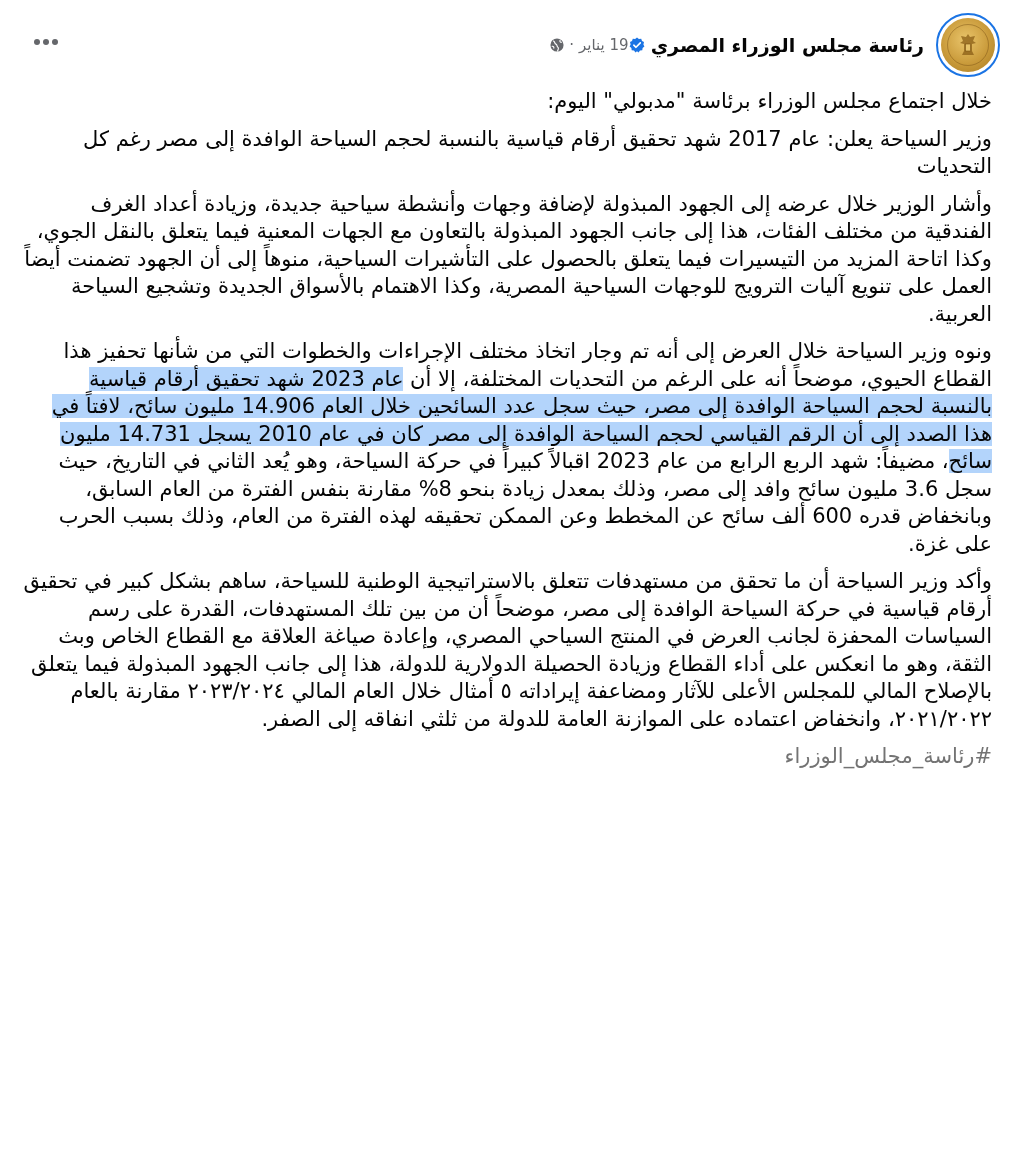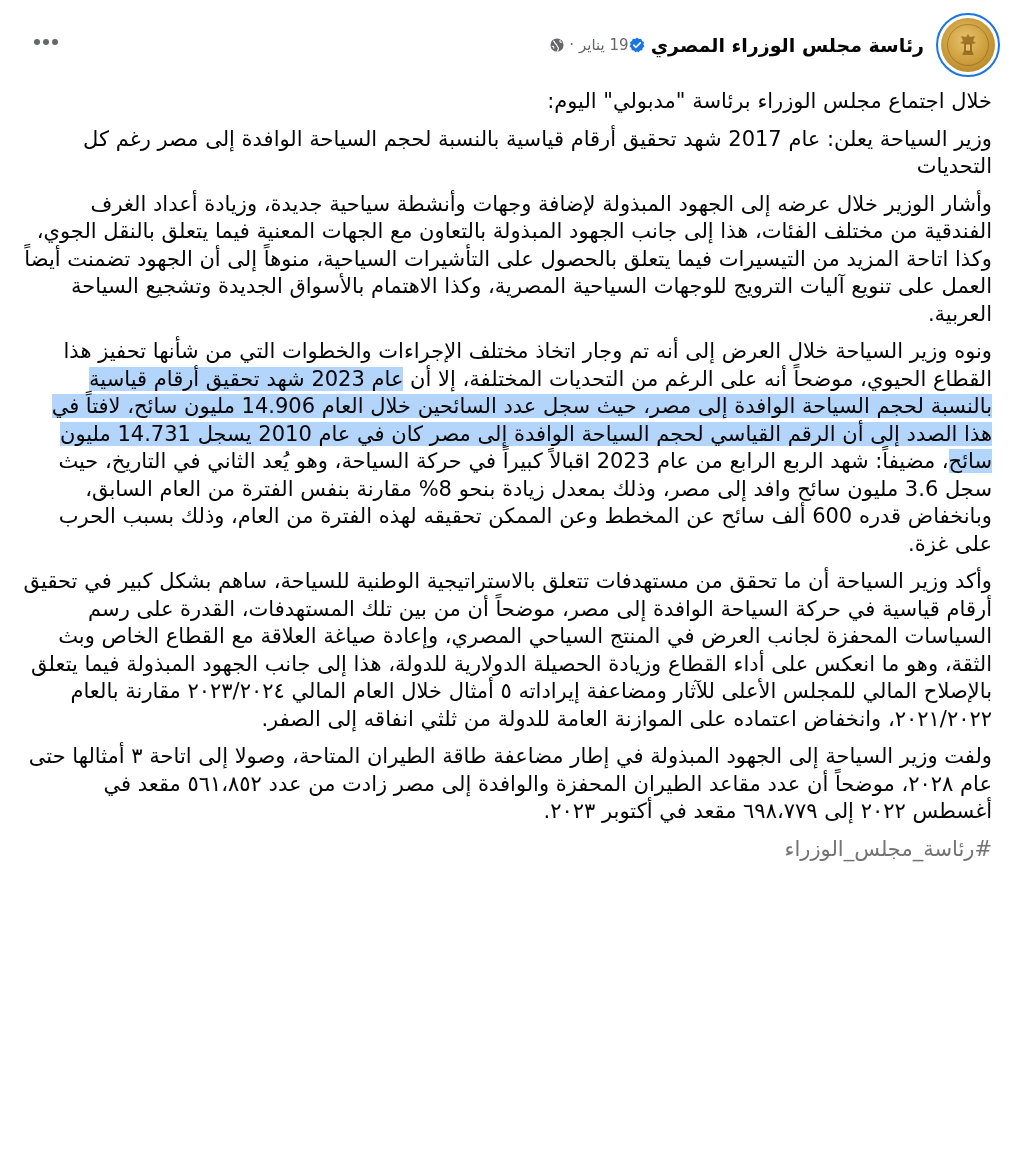--- a/index.html
+++ b/index.html
@@ -175,16 +175,15 @@
       </div>
     </div>
   </div>
 
   <div class="content">
     <p>خلال اجتماع مجلس الوزراء برئاسة "مدبولي" اليوم:</p>
     <p>وزير السياحة يعلن: عام 2017 شهد تحقيق أرقام قياسية بالنسبة لحجم السياحة الوافدة إلى مصر رغم كل التحديات</p>
     <p>وأشار الوزير خلال عرضه إلى الجهود المبذولة لإضافة وجهات وأنشطة سياحية جديدة، وزيادة أعداد الغرف الفندقية من مختلف الفئات، هذا إلى جانب الجهود المبذولة بالتعاون مع الجهات المعنية فيما يتعلق بالنقل الجوي، وكذا اتاحة المزيد من التيسيرات فيما يتعلق بالحصول على التأشيرات السياحية، منوهاً إلى أن الجهود تضمنت أيضاً العمل على تنويع آليات الترويج للوجهات السياحية المصرية، وكذا الاهتمام بالأسواق الجديدة وتشجيع السياحة العربية.</p>
     <p><span>ونوه وزير السياحة خلال العرض إلى أنه تم وجار اتخاذ مختلف الإجراءات والخطوات التي من شأنها تحفيز هذا القطاع الحيوي، موضحاً أنه على الرغم من التحديات المختلفة، إلا أن </span><span class="hl">عام 2023 شهد تحقيق أرقام قياسية بالنسبة لحجم السياحة الوافدة إلى مصر، حيث سجل عدد السائحين خلال العام 14.906 مليون سائح، لافتاً في هذا الصدد إلى أن الرقم القياسي لحجم السياحة الوافدة إلى مصر كان في عام 2010 يسجل 14.731 مليون سائح</span><span>، مضيفاً: شهد الربع الرابع من عام 2023 اقبالاً كبيراً في حركة السياحة، وهو يُعد الثاني في التاريخ، حيث سجل 3.6 مليون سائح وافد إلى مصر، وذلك بمعدل زيادة بنحو 8% مقارنة بنفس الفترة من العام السابق، وبانخفاض قدره 600 ألف سائح عن المخطط وعن الممكن تحقيقه لهذه الفترة من العام، وذلك بسبب الحرب على غزة.</span></p>
     <p>وأكد وزير السياحة أن ما تحقق من مستهدفات تتعلق بالاستراتيجية الوطنية للسياحة، ساهم بشكل كبير في تحقيق أرقام قياسية في حركة السياحة الوافدة إلى مصر، موضحاً أن من بين تلك المستهدفات، القدرة على رسم السياسات المحفزة لجانب العرض في المنتج السياحي المصري، وإعادة صياغة العلاقة مع القطاع الخاص وبث الثقة، وهو ما انعكس على أداء القطاع وزيادة الحصيلة الدولارية للدولة، هذا إلى جانب الجهود المبذولة فيما يتعلق بالإصلاح المالي للمجلس الأعلى للآثار ومضاعفة إيراداته ٥ أمثال خلال العام المالي ٢٠٢٣/٢٠٢٤ مقارنة بالعام ٢٠٢١/٢٠٢٢، وانخفاض اعتماده على الموازنة العامة للدولة من ثلثي انفاقه إلى الصفر.</p>
-    <p>ولفت وزير السياحة إلى الجهود المبذولة في إطار مضاعفة طاقة الطيران المتاحة، وصولا إلى اتاحة ٣ أمثالها حتى عام ٢٠٢٨، موضحاً أن عدد مقاعد الطيران المحفزة والوافدة إلى مصر زادت من عدد ٥٦١،٨٥٢ مقعد في أغسطس ٢٠٢٢ إلى ٦٩٨،٧٧٩ مقعد في أكتوبر ٢٠٢٣.</p>
     <p><a class="hashtag">#رئاسة_مجلس_الوزراء</a></p>
   </div>
 </div>
 
 </body></html>

